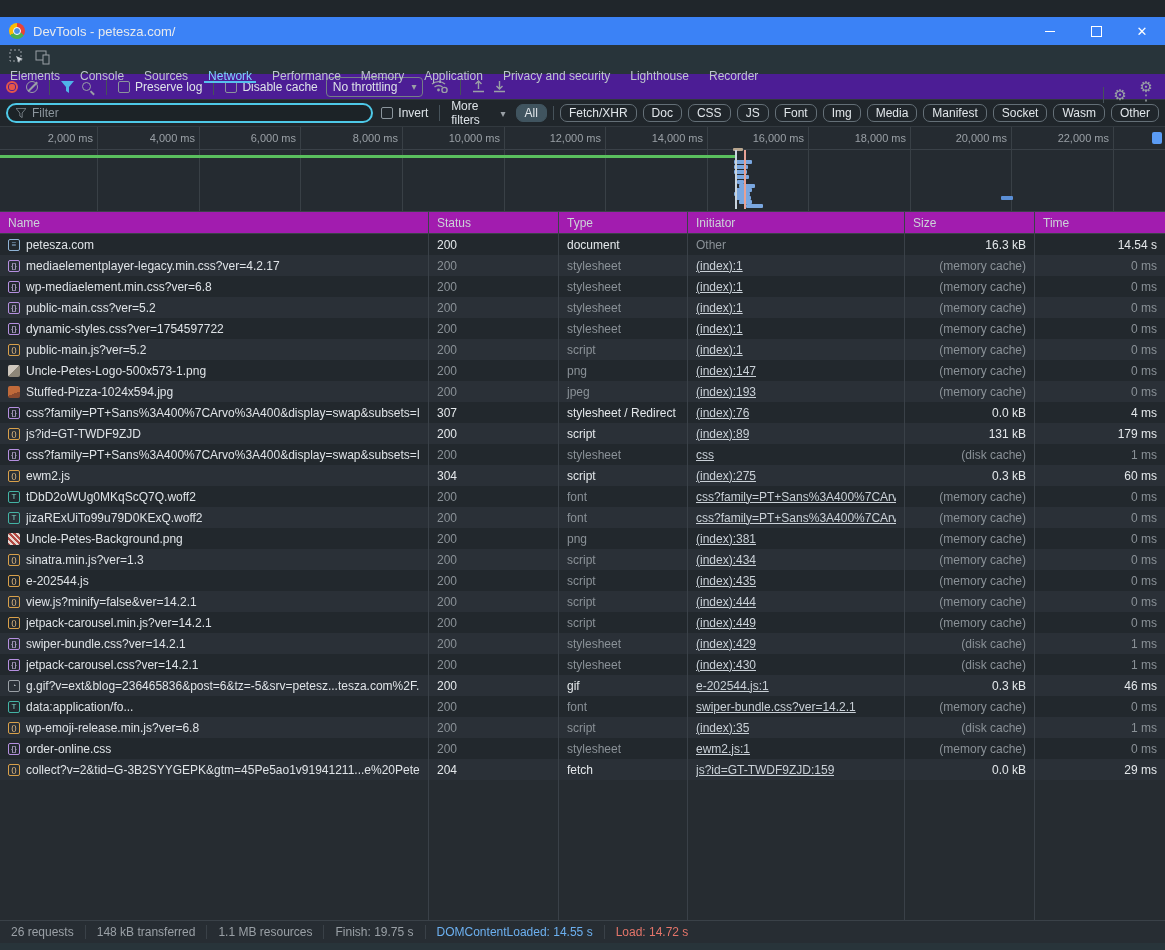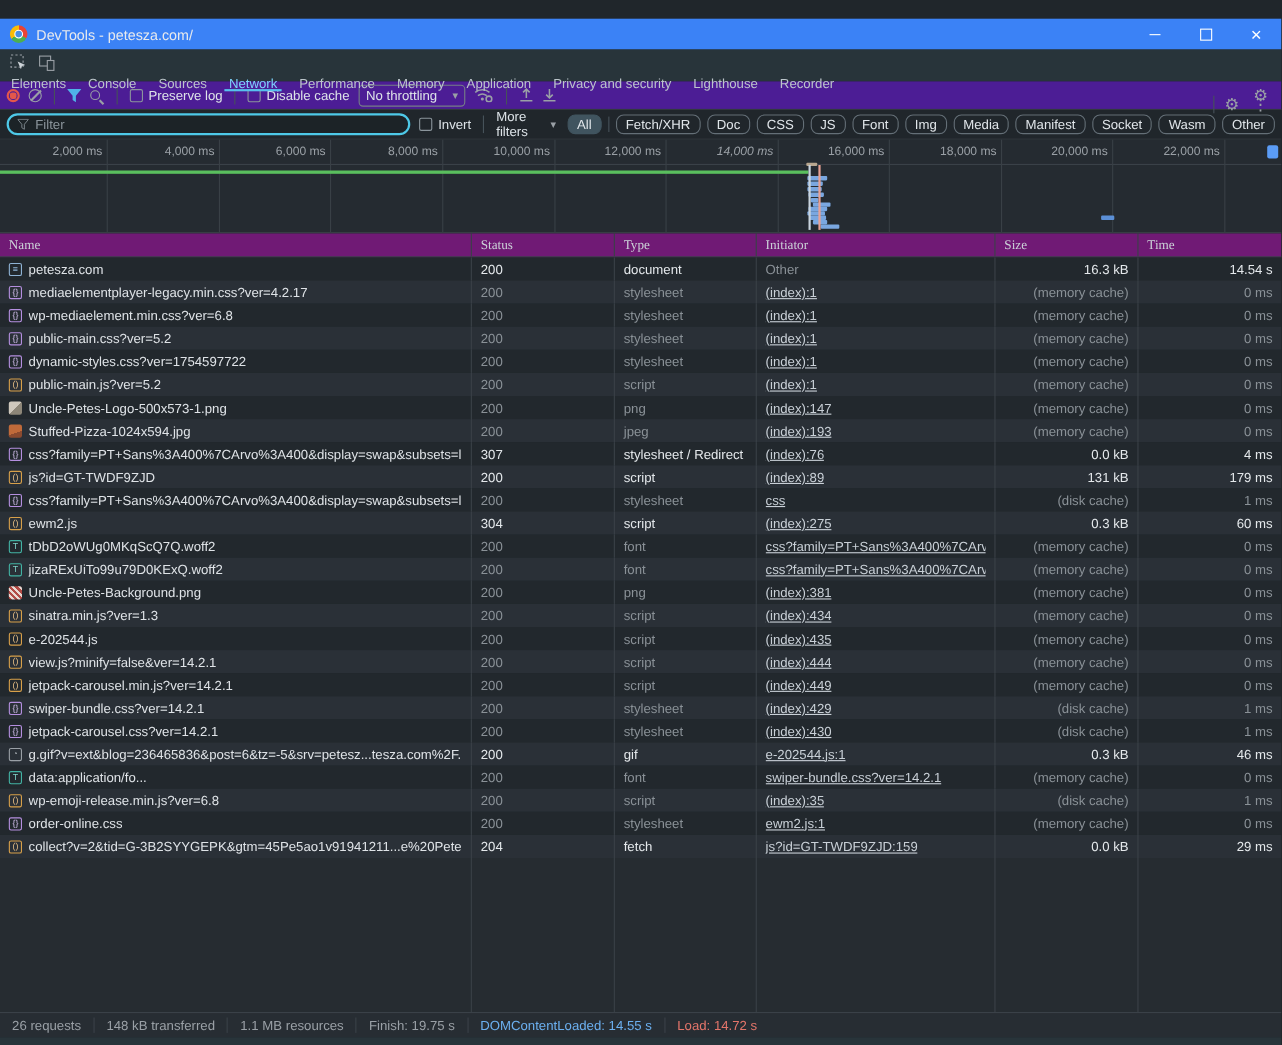--- a/index.html
+++ b/index.html
@@ -70,21 +70,21 @@
   .gridline { position:absolute; top:0; bottom:0; width:1px; background:#394046; }
   .ruler-label { position:absolute; top:5px; transform:translateX(-100%); padding-right:4px;
     color:#9aa0a6; font-size:11px; white-space:nowrap; }
   .green-line { position:absolute; height:3px; background:#5abf5e; left:0; }
   .ov-bar { position:absolute; border-radius:1px; }
   .ev-line { position:absolute; top:23px; bottom:2px; width:2px; }
   .scroll-nub { position:absolute; background:#5b9cf5; border-radius:2px; }
 
   
   .grid-header, .grid-row, .grid-filler { display:grid; grid-template-columns:429px 130px 129px 217px 130px 130px; }
-  .grid-header { height:22px; background:#701a75; border-bottom:1px solid #3a4148;font-family:Liberation Serif, serif; }
+  .grid-header { height:22px; background:#a21caf; border-bottom:1px solid #3a4148; }
   .hcell { display:flex; align-items:center; padding:0 8px; color:#ccd2d8; border-right:1px solid #3a4148; font-size:12px; }
   .hcell:last-child { border-right:none; }
   .grid-row { height:21px; }
   .grid-row:nth-child(odd) { background:#22282d; }
   .grid-row:nth-child(even) { background:#2a3037; }
   .cell { display:flex; align-items:center; padding:0 8px; border-right:1px solid #3a4148;
     white-space:nowrap; overflow:hidden; }
   .cell:last-child { border-right:none; }
   .cell.num { justify-content:flex-end; }
   .dim { color:#8a9197; }
@@ -258,21 +258,21 @@
     <div class="ruler-label" style="left: 199px;">4,000 ms</div>
     <div class="gridline" style="left: 300px;"></div>
     <div class="ruler-label" style="left: 300px;">6,000 ms</div>
     <div class="gridline" style="left: 402px;"></div>
     <div class="ruler-label" style="left: 402px;">8,000 ms</div>
     <div class="gridline" style="left: 504px;"></div>
     <div class="ruler-label" style="left: 504px;">10,000 ms</div>
     <div class="gridline" style="left: 605px;"></div>
     <div class="ruler-label" style="left: 605px;">12,000 ms</div>
     <div class="gridline" style="left: 707px;"></div>
-    <div class="ruler-label" style="left: 707px; font-style: italic;">14,000 ms</div>
+    <div class="ruler-label" style="left: 707px;">14,000 ms</div>
     <div class="gridline" style="left: 808px;"></div>
     <div class="ruler-label" style="left: 808px;">16,000 ms</div>
     <div class="gridline" style="left: 910px;"></div>
     <div class="ruler-label" style="left: 910px;">18,000 ms</div>
     <div class="gridline" style="left: 1011px;"></div>
     <div class="ruler-label" style="left: 1011px;">20,000 ms</div>
     <div class="gridline" style="left: 1113px;"></div>
     <div class="ruler-label" style="left: 1113px;">22,000 ms</div>
     <div class="green-line" style="top: 28px; width: 735px;"></div>
     <div class="ov-bar" style="left: 733px; top: 21px; width: 10px; height: 3px; background: rgb(184, 166, 143);"></div>

